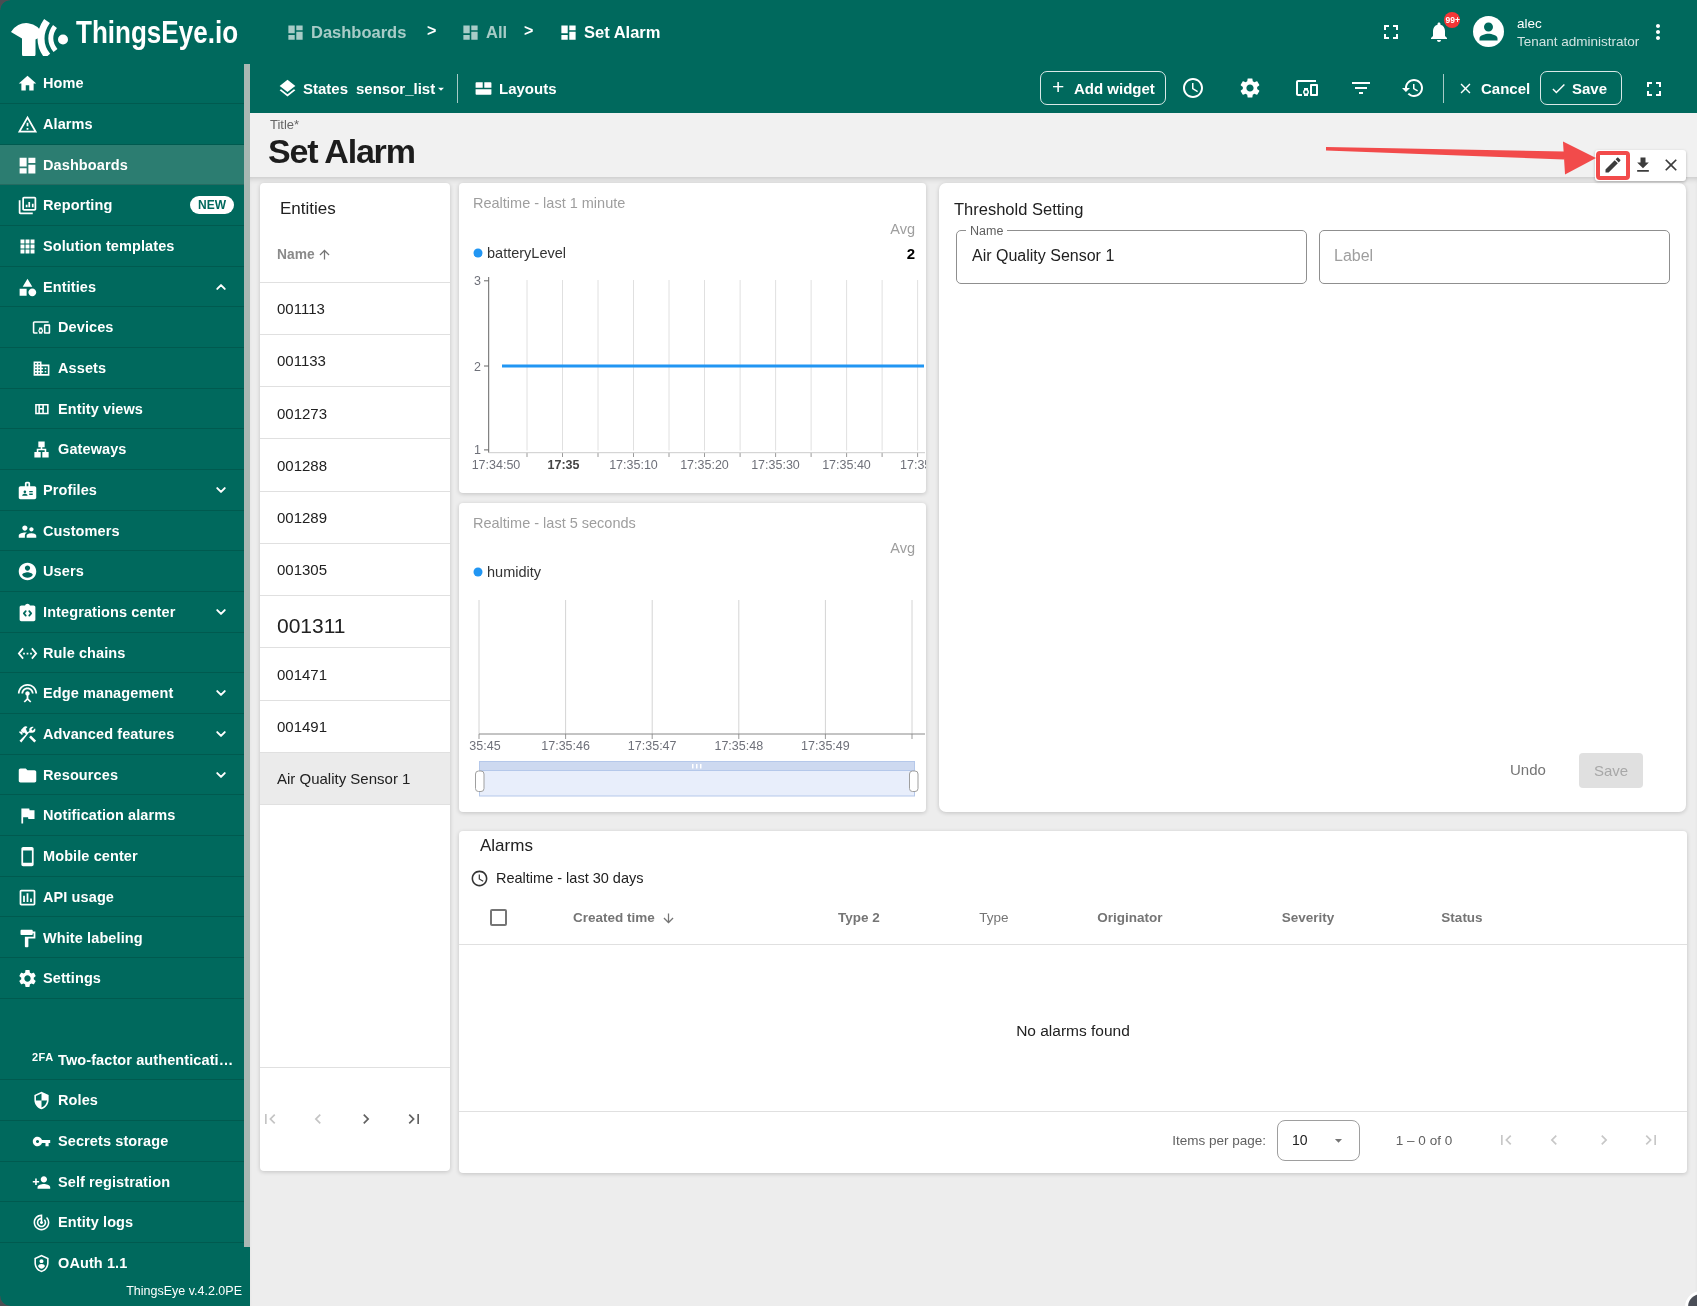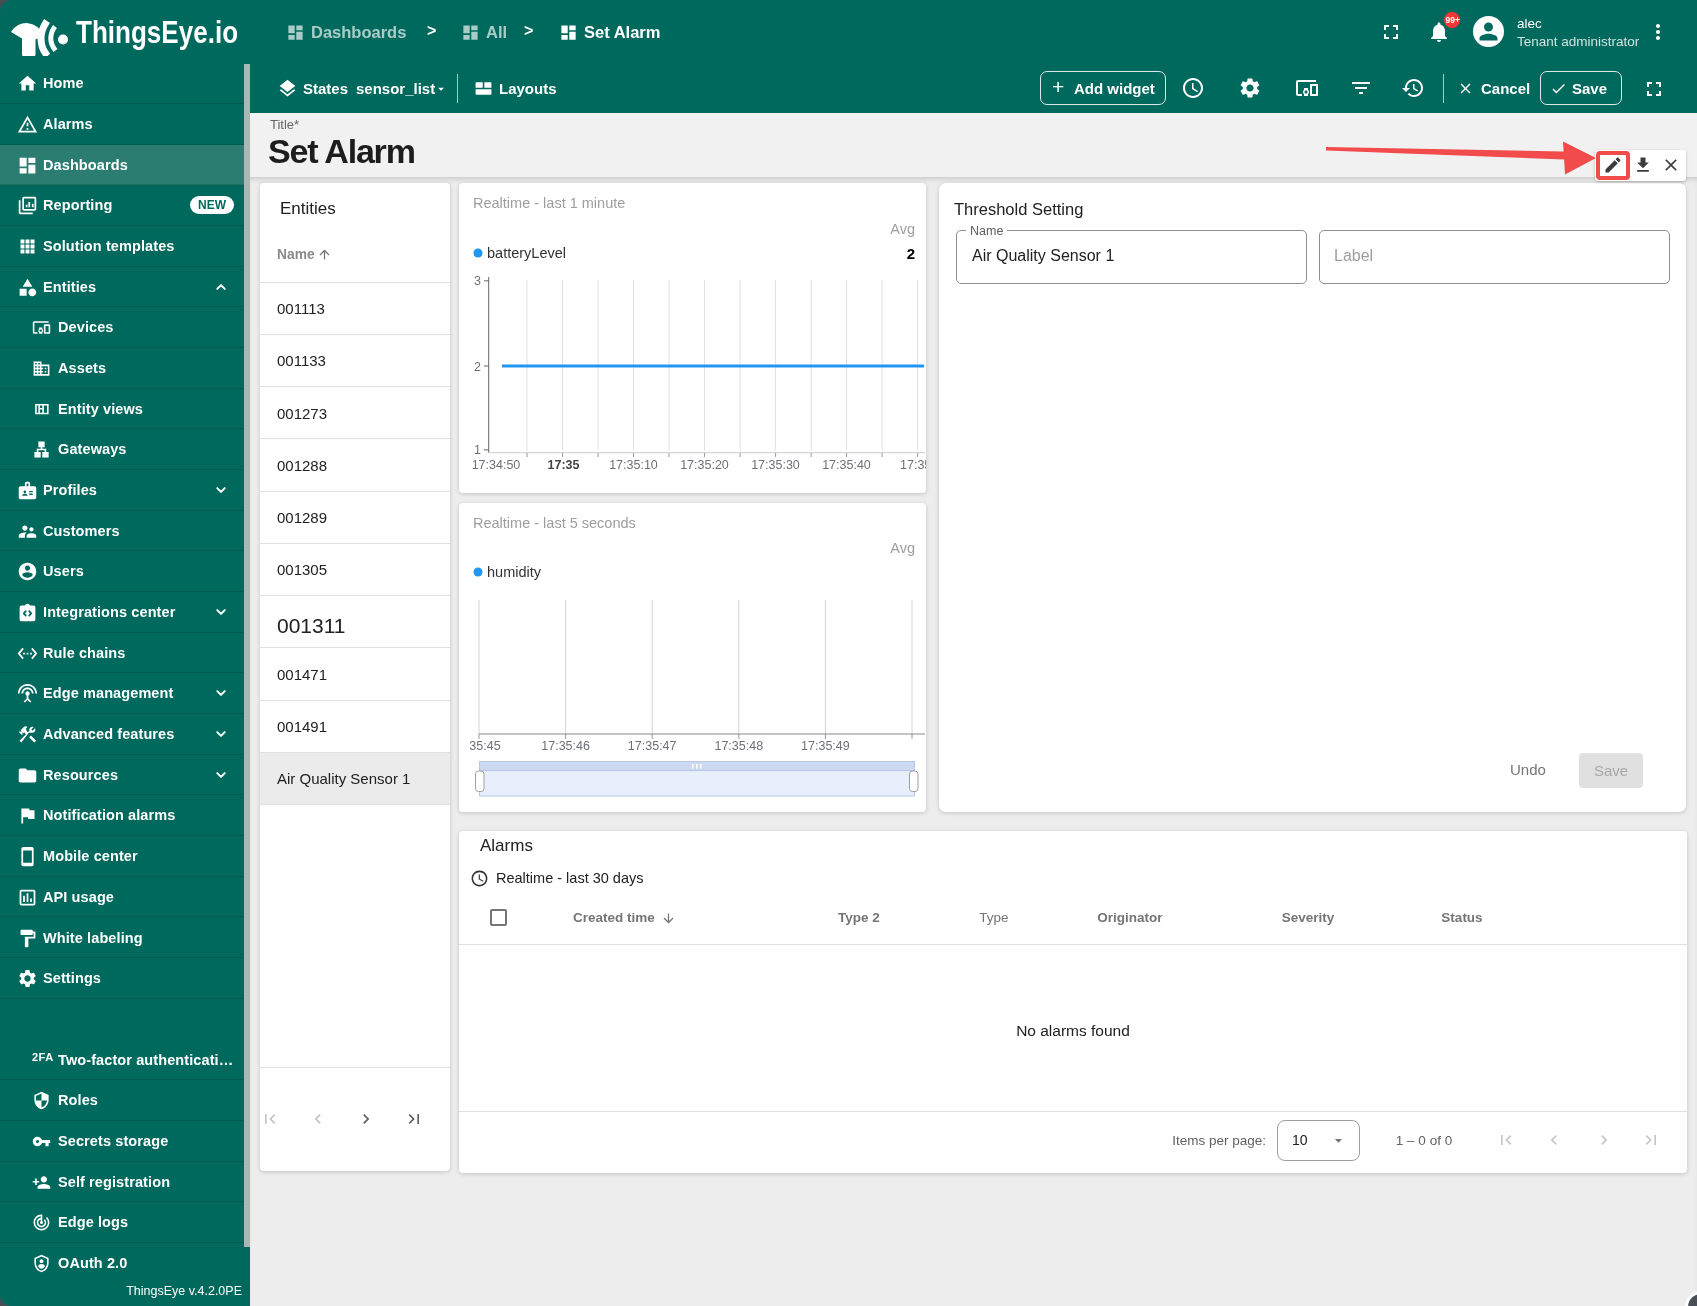--- a/index.html
+++ b/index.html
@@ -280,27 +280,27 @@
 <div class="mi" style="top:1097.6px;height:40.7px">
 <svg class="abs" style="left:32px;top:11px" width="19" height="19" viewBox="0 0 24 24" fill="#fff">
         <path d="M15 12c2.21 0 4-1.79 4-4s-1.79-4-4-4-4 1.79-4 4 1.79 4 4 4zm-9-2V7H4v3H1v2h3v3h2v-3h3v-2H6zm9 4c-2.67 0-8 1.34-8 4v2h16v-2c0-2.66-5.33-4-8-4z"></path>
       </svg>
 <div class="abs txt" style="left:58px;top:12px">Self registration</div>
 </div>
 <div class="mi" style="top:1138.2px;height:40.7px">
 <svg class="abs" style="left:32px;top:11px" width="19" height="19" viewBox="0 0 24 24" fill="#fff">
         <path d="M19.07 4.93l-1.41 1.41C19.1 7.79 20 9.79 20 12c0 4.42-3.58 8-8 8s-8-3.58-8-8c0-4.08 3.05-7.44 7-7.93v2.02C8.16 6.57 6 9.03 6 12c0 3.31 2.69 6 6 6s6-2.69 6-6c0-1.66-.67-3.16-1.76-4.24l-1.41 1.41C15.55 9.9 16 10.9 16 12c0 2.21-1.79 4-4 4s-4-1.79-4-4c0-1.86 1.28-3.41 3-3.86v2.14c-.6.35-1 .98-1 1.72 0 1.1.9 2 2 2s2-.9 2-2c0-.74-.4-1.38-1-1.72V2h-1C6.48 2 2 6.48 2 12s4.48 10 10 10 10-4.48 10-10c0-2.76-1.12-5.26-2.93-7.07z"></path>
       </svg>
-<div class="abs txt" style="left:58px;top:12px">Edge logs</div>
+<div class="abs txt" style="left:58px;top:12px">Entity logs</div>
 </div>
 <div class="mi" style="top:1178.9px;height:40.7px;border-bottom:none">
 <svg class="abs" style="left:32px;top:11px" width="19" height="19" viewBox="0 0 24 24" fill="#fff">
         <path d="M12 1L3 5v6c0 5.55 3.84 10.74 9 12 5.16-1.26 9-6.45 9-12V5l-9-4zm0 2.18l7 3.12v4.7c0 4.52-3 8.69-7 9.93-4-1.24-7-5.41-7-9.93V6.3l7-3.12zM12 6.5c-1.4 0-2.5 1.1-2.5 2.5s1.1 2.5 2.5 2.5 2.5-1.1 2.5-2.5-1.1-2.5-2.5-2.5zm0 6.2c-2.3 0-4.2 1.2-4.2 2.6v.4c1 1.4 2.5 2.4 4.2 2.9 1.7-.5 3.2-1.5 4.2-2.9v-.4c0-1.4-1.9-2.6-4.2-2.6z"></path>
       </svg>
-<div class="abs txt" style="left:58px;top:12px">OAuth 2.0</div>
+<div class="abs txt" style="left:58px;top:12px">OAuth 1.1</div>
 </div>
 <div class="t" style="right:8px;bottom:8px;font-size:12.5px;color:#fff">ThingsEye v.4.2.0PE</div>
 </div>
 <div class="sstrip"></div>
 <div class="content"></div>
 <div class="dash"></div>
 <div class="t" style="left:270px;top:117px;font-size:13px;color:#666;z-index:2">Title*</div>
 <div class="t" style="left:268px;top:132px;font-size:34px;font-weight:700;color:#1d1d1d;z-index:2;letter-spacing:-1.2px">Set Alarm</div>
 <div class="card" style="left:260px;top:183px;width:190px;height:988px"></div>
 <div class="t" style="left:280px;top:199px;font-size:17px;color:#212121;z-index:2">Entities</div>

